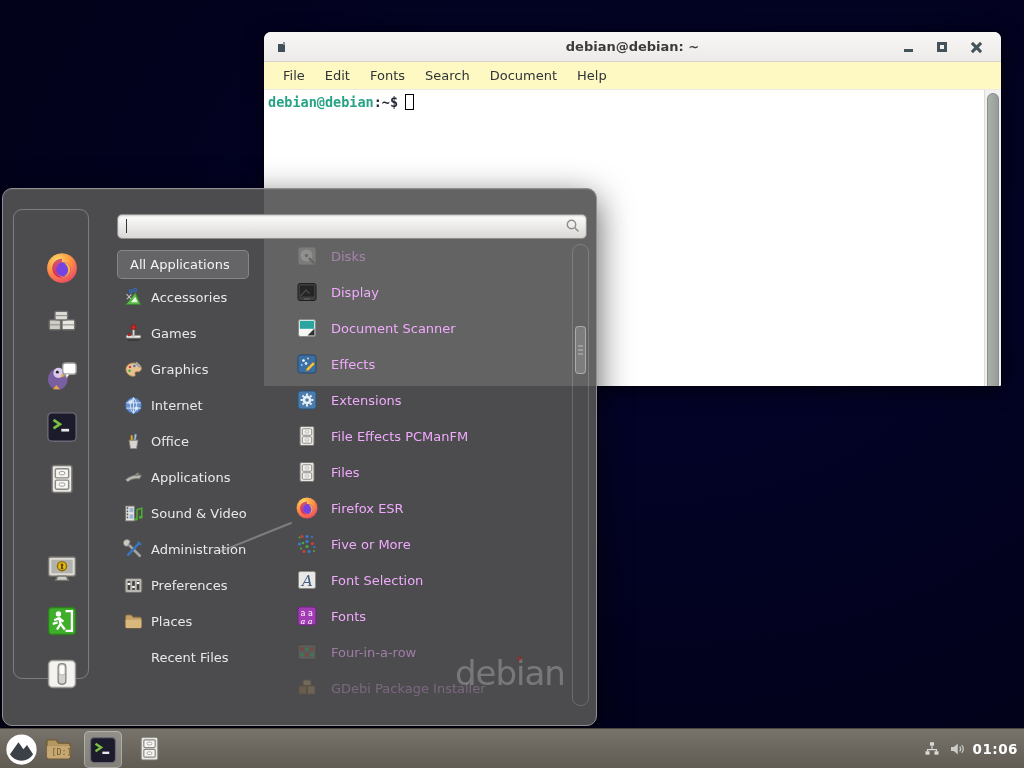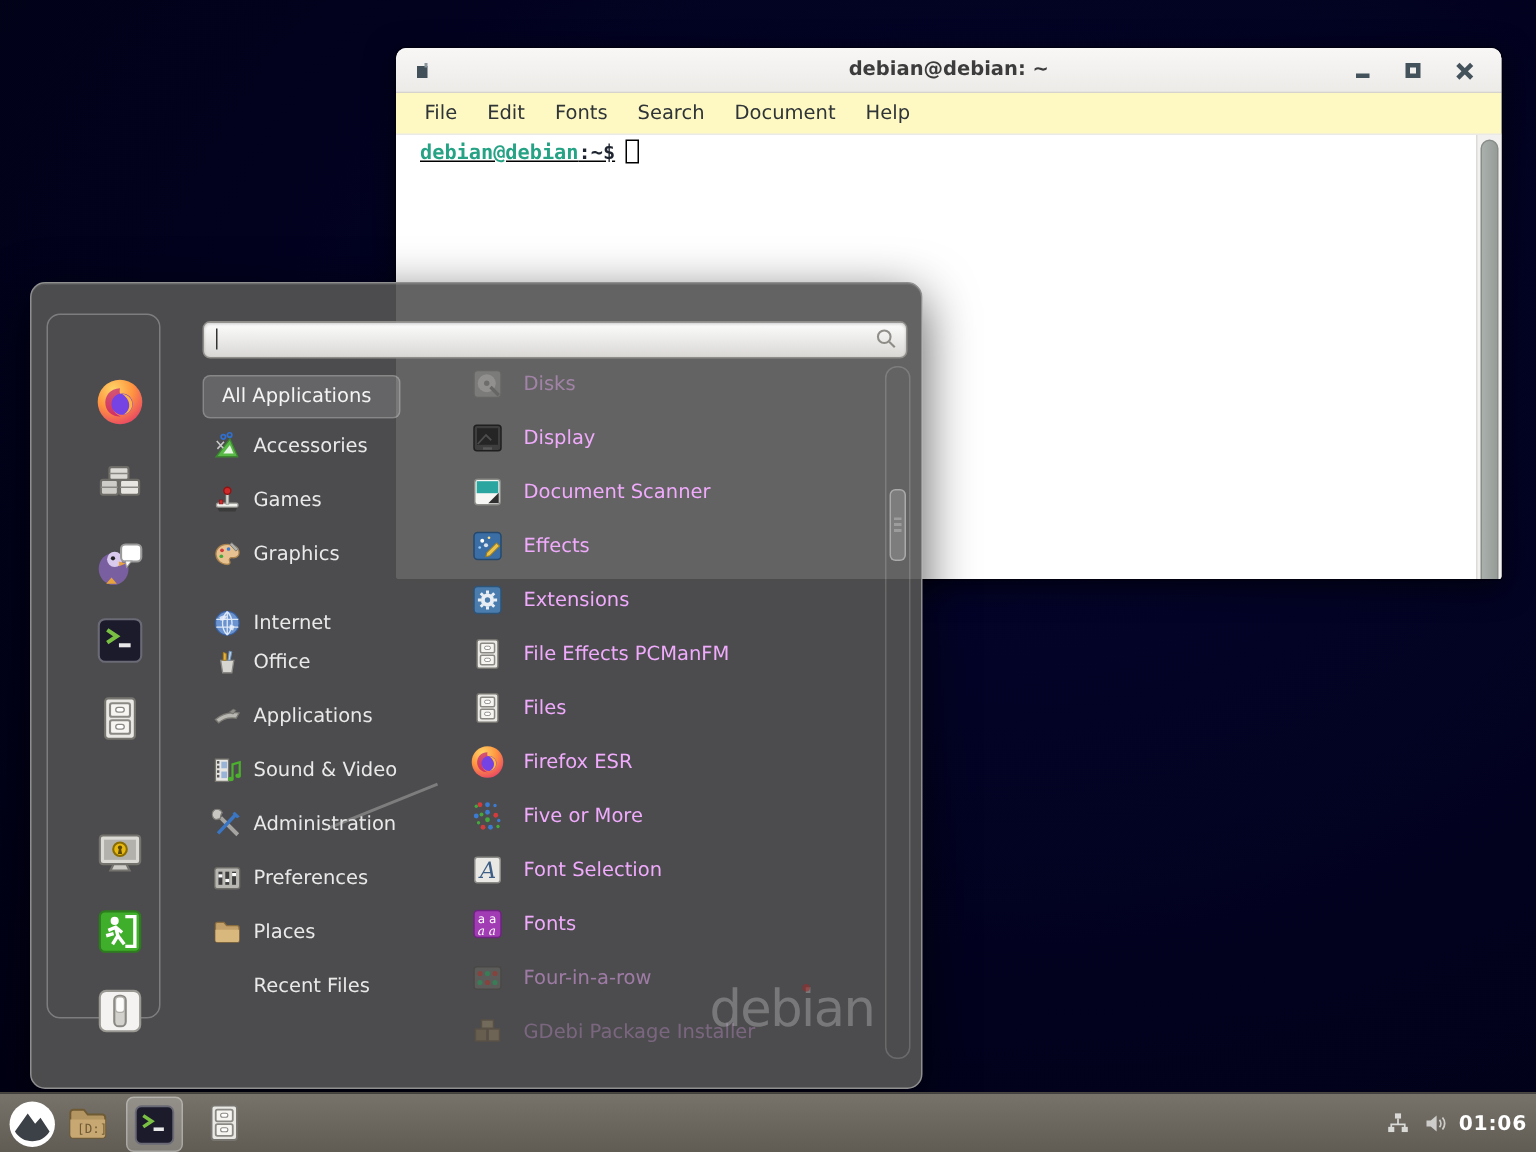--- a/index.html
+++ b/index.html
@@ -41,41 +41,40 @@
   .glyph-close::after { transform:rotate(-45deg); }
 
   .menubar {
     height:28px; background:#fef9c3; display:flex; align-items:center; padding-left:9px;
     border-bottom:1px solid #eceae7;
   }
   .menubar span { padding:0 10px; font-size:13px; color:#2f3437; }
 
   .termbody { position:relative; height:434px; background:#fff; }
   .promptline {
-    position:absolute; left:16px; top:3px;
-    font-family:"DejaVu Sans Mono", monospace; font-size:13.5px; line-height:18px; white-space:pre;text-decoration:underline;
+    position:absolute; left:4px; top:3px;
+    font-family:"DejaVu Sans Mono", monospace; font-size:13.5px; line-height:18px; white-space:pre;
   }
   .p-user { color:#26a285; font-weight:bold; }
   .p-rest { color:#1e2530; font-weight:bold; }
   .term-cursor { display:inline-block; width:9px; height:16px; border:1.5px solid #000; margin-left:7px; vertical-align:-3px; background:transparent; }
   .term-scrollbar {
     position:absolute; right:0; top:0; width:17px; height:434px; background:#f2f1ef; border-left:1px solid #dddbd7;
   }
   .term-scrollbar .thumb {
     position:absolute; left:2px; top:3px; width:12px; height:426px;
     background:linear-gradient(90deg,#aab0ab,#969c97); border:1px solid #878d88; border-radius:6px;
   }
 
   
   #app-menu {
     position:absolute; left:2px; top:188px; width:595px; height:538px;
     background:rgba(83,83,83,0.91);
     border:1px solid #8f8f8f; border-radius:10px;
     box-shadow:0 10px 34px rgba(0,0,0,.65), inset 0 1px 0 rgba(255,255,255,.07);
-    margin-left:18px;
   }
   .menu-search {
     position:absolute; left:114px; top:25px; width:470px; height:25px;
     border:1px solid #8f8d89; border-radius:5px;
     background:linear-gradient(#fdfdfd,#d9d8d5);
     padding:0 26px 0 10px; font-size:13px; color:#222; outline:none;
     box-shadow:inset 0 1px 2px rgba(0,0,0,.2);
   }
   .search-caret { position:absolute; left:123px; top:30px; width:1px; height:14px; background:#333; }
   .search-mag { position:absolute; left:562px; top:29px; width:16px; height:16px; opacity:.8; }
@@ -463,21 +462,21 @@
           <use href="#s-games"></use>
         </svg>
         <span class="lbl">Games</span>
       </div>
     <div class="cat-row" style="top:165px">
         <svg class="ic">
           <use href="#s-gfx"></use>
         </svg>
         <span class="lbl">Graphics</span>
       </div>
-    <div class="cat-row" style="top:211px">
+    <div class="cat-row" style="top:201px">
         <svg class="ic">
           <use href="#s-globe"></use>
         </svg>
         <span class="lbl">Internet</span>
       </div>
     <div class="cat-row" style="top:237px">
         <svg class="ic">
           <use href="#s-office"></use>
         </svg>
         <span class="lbl">Office</span>

